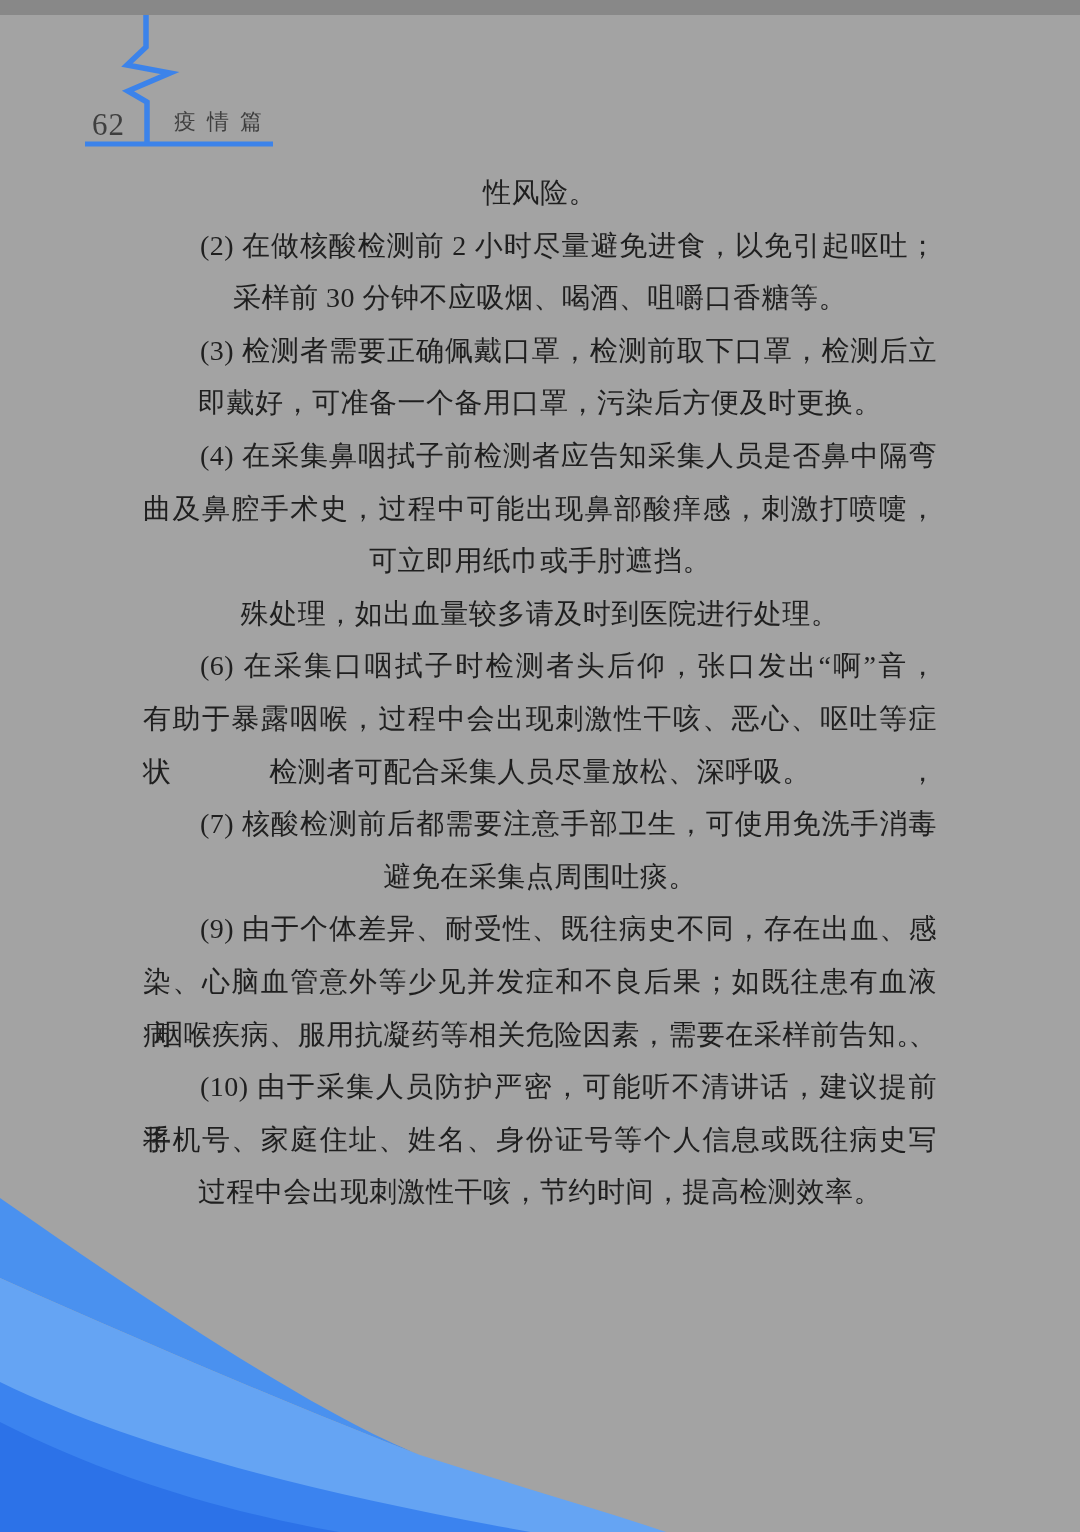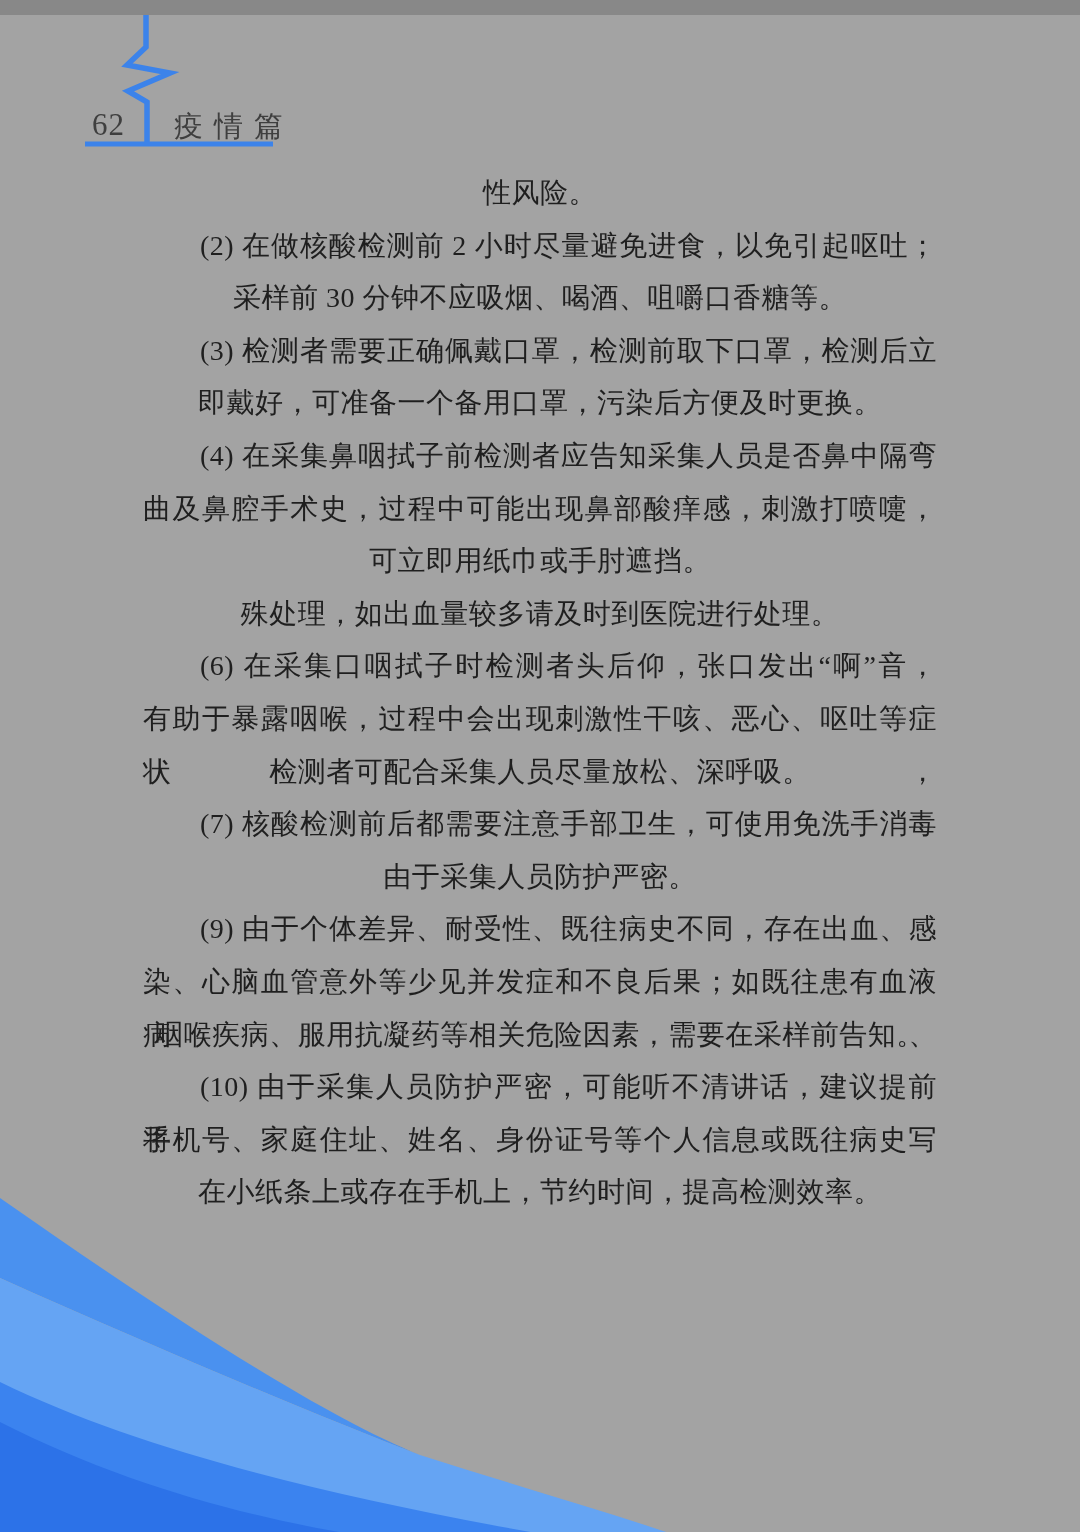--- a/index.html
+++ b/index.html
@@ -13,21 +13,21 @@
     padding-left:32px;
   }
   
   .page-number{
     position:absolute;left:92px;top:92px;
     font-size:31px;color:var(--header_text);
     letter-spacing:1px;
   }
   .chapter-title{
     position:absolute;left:174px;top:92px;
-    font-size:29px;color:var(--header_text);
+    font-size:22px;color:var(--header_text);
     letter-spacing:11px;
   }
   .deco-svg{
     position:absolute;left:0;top:0;width:1080px;height:1532px;
     pointer-events:none;
   }
   .rule{stroke:var(--line_blue);stroke-width:5;fill:none;}
   .zig{stroke:var(--line_blue);stroke-width:5.5;fill:none;stroke-linejoin:miter;}
   
   .body-text{
@@ -83,22 +83,22 @@
       <div class="line fill indent">(3) 检测者需要正确佩戴口罩，检测前取下口罩，检测后立</div>
       <div class="line">即戴好，可准备一个备用口罩，污染后方便及时更换。</div>
       <div class="line fill indent">(4) 在采集鼻咽拭子前检测者应告知采集人员是否鼻中隔弯</div>
       <div class="line fill">曲及鼻腔手术史，过程中可能出现鼻部酸痒感，刺激打喷嚏，</div>
       <div class="line">可立即用纸巾或手肘遮挡。</div>
       <div class="line">殊处理，如出血量较多请及时到医院进行处理。</div>
       <div class="line fill indent">(6) 在采集口咽拭子时检测者头后仰，张口发出“啊”音，</div>
       <div class="line fill">有助于暴露咽喉，过程中会出现刺激性干咳、恶心、呕吐等症状，</div>
       <div class="line">检测者可配合采集人员尽量放松、深呼吸。</div>
       <div class="line fill indent">(7) 核酸检测前后都需要注意手部卫生，可使用免洗手消毒</div>
-      <div class="line">由于采集人员防护严密。</div>
+      <div class="line">避免在采集点周围吐痰。</div>
       <div class="line fill indent">(9) 由于个体差异、耐受性、既往病史不同，存在出血、感</div>
       <div class="line fill">染、心脑血管意外等少见并发症和不良后果；如既往患有血液病、</div>
       <div class="line">咽喉疾病、服用抗凝药等相关危险因素，需要在采样前告知。</div>
       <div class="line fill indent">(10) 由于采集人员防护严密，可能听不清讲话，建议提前将</div>
       <div class="line fill">手机号、家庭住址、姓名、身份证号等个人信息或既往病史写</div>
-      <div class="line">在小纸条上或存在手机上，节约时间，提高检测效率。</div>
+      <div class="line">过程中会出现刺激性干咳，节约时间，提高检测效率。</div>
     </div>
 
 </div>
 
 </body></html>

